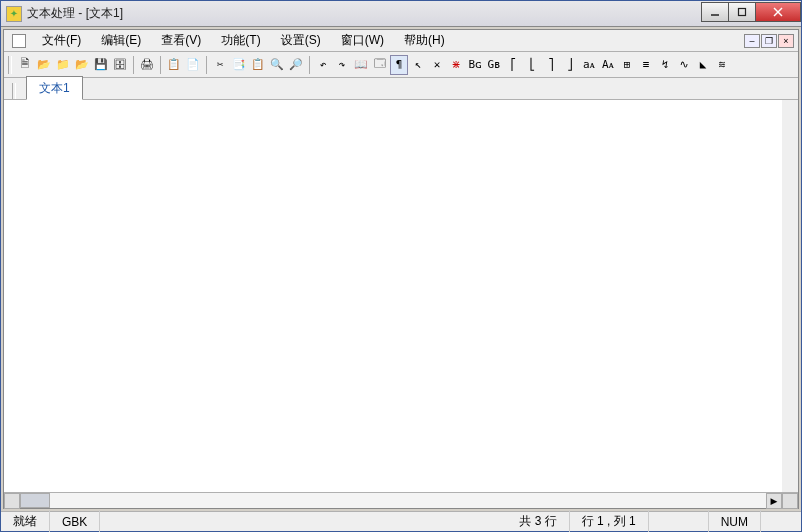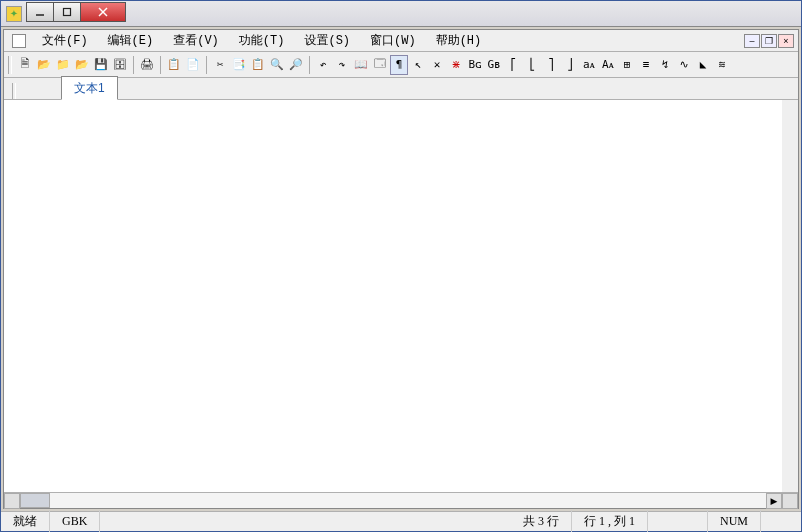--- a/index.html
+++ b/index.html
@@ -9,62 +9,63 @@
 .titlebar { height: 26px; background: linear-gradient(#e8e8ea, #d8d8e0); display: flex; align-items: center; border-bottom: 1px solid #888; }
 .titlebar .app-icon { width: 16px; height: 16px; margin: 0 5px; background: #f4d03f; border: 1px solid #999; display:flex;align-items:center;justify-content:center;font-size:10px;color:#5a4; }
 .titlebar .title { flex: 1; color: #222; }
 .win-btns { display: flex; height: 20px; margin-top:-4px; }
 .win-btn { width: 28px; height: 20px; border: 1px solid #555; background: linear-gradient(#f6f6f6,#d0d0d0); display: flex; align-items: center; justify-content: center; margin-left: -1px; cursor:pointer; }
 .win-btn.close { width: 46px; background: linear-gradient(#e77,#c83030); color:#fff; }
 .win-btn svg { width: 10px; height: 10px; }
 
 .menubar { height: 22px; background: #efefef; display: flex; align-items: center; border-bottom: 1px solid #b0b0b0; padding-left: 8px; }
 .menubar .mb-icon { width:14px; height:14px; margin-right:6px; background:#fff; border:1px solid #888; }
-.menu-item { padding: 2px 10px; cursor: pointer; font-family: Liberation Mono, monospace; }
+.menu-item { padding: 2px 10px; cursor: pointer; }
 .mdi-btns { margin-left:auto; display:flex; padding-right:4px; gap:1px;}
 .mdi-btn { width:16px; height:14px; border:1px solid #888; background:#eef; display:flex;align-items:center;justify-content:center;cursor:pointer;font-size:9px;}
 .mdi-btn.x{background:#fdd;}
 
 .toolbar { height: 26px; background: #efefef; display: flex; align-items: center; border-bottom: 1px solid #b0b0b0; padding: 0 4px; gap:1px; overflow:hidden;}
 .grip { width:4px; height:18px; border-left:1px solid #aaa; border-right:1px solid #fff; margin-right:3px;}
 .tbtn { width:18px; height:20px; display:flex; align-items:center; justify-content:center; cursor:pointer; border:1px solid transparent; font-family:monospace; font-size:11px; background-size:contain;}
 .tsep { width:1px; height:18px; background:#aaa; margin:0 3px;}
 
-.tabstrip { height: 22px; background:#efefef; border-bottom:1px solid #b0b0b0; display:flex; align-items:flex-end; padding-left:8px;gap:35px;}
+.tabstrip { height: 22px; background:#efefef; border-bottom:1px solid #b0b0b0; display:flex; align-items:flex-end; padding-left:8px;}
 .tabstrip .grip{height:16px; margin-right:10px;}
 .doc-tab { padding:3px 12px 2px; background:#fff; border:1px solid #888; border-bottom:1px solid #fff; color:#2058a8; position:relative; top:1px; cursor:pointer;}
 
 .editor { background:#fff; overflow:auto; position:relative; }
 .editor-area { width:100%; height:100%; border:none; outline:none; resize:none; font-family:SimSun,monospace; font-size:13px; padding:4px;}
 
 .hscroll-row { height:16px; background:#efefef; display:flex; border-top:1px solid #b0b0b0;}
 .hscroll-row .sq{width:16px;height:16px;border:1px solid #aaa;background:#e0e0e0;}
 .hscroll-row .track{flex:1; background:#f4f4f4; position:relative;}
 .hscroll-row .thumb{position:absolute; left:0; top:0; height:100%; width:30px; background:#d0d4dc; border:1px solid #aaa;}
 .hscroll-row .arrow{width:16px;height:16px;border:1px solid #aaa;background:#e0e0e0;display:flex;align-items:center;justify-content:center;font-size:9px;}
 
 .statusbar { height:20px; background:#efefef; display:flex; align-items:center; border-top:1px solid #b0b0b0;}
-.sb-cell { padding:12px 12px; border-right:1px solid #ccc; height:100%; display:flex; align-items:center;font-family:Liberation Serif, serif;}
+.sb-cell { padding:12px 12px; border-right:1px solid #ccc; height:100%; display:flex; align-items:center;}
 .sb-spacer{flex:1;}
 
 .main-layout { display:flex; flex-direction:column; height:532px; border:1px solid #3a5a9a; }
 .client { flex:1; display:flex; flex-direction:column; min-height:0; margin:2px; border:1px solid #888;}
 .client .editor{flex:1;}
 .vscroll{width:16px;background:#efefef;}
 .edit-row{flex:1; display:flex; min-height:0;}
 .edit-row .editor{flex:1;}
 .txtB{font-weight:normal;}
 </style>
 </head>
 <body>
 
 <div class="main-layout">
 
   <div class="titlebar">
     <div class="app-icon">✦</div>
+    <div class="title">文本处理 - [文本1]</div>
     <div class="win-btns">
       <div class="win-btn">
           <svg viewBox="0 0 10 10">
             <line x1="1" y1="8" x2="9" y2="8" stroke="#222" stroke-width="1.5"></line>
           </svg>
         </div>
       <div class="win-btn">
           <svg viewBox="0 0 10 10">
             <rect x="1.5" y="1.5" width="7" height="7" fill="none" stroke="#222" stroke-width="1.2"></rect>
           </svg>

